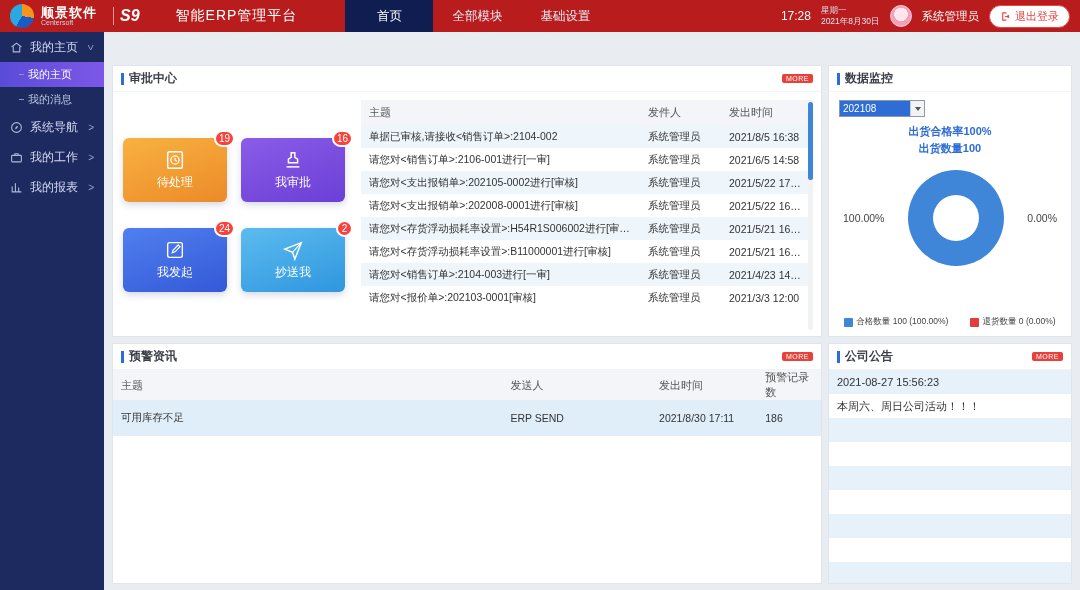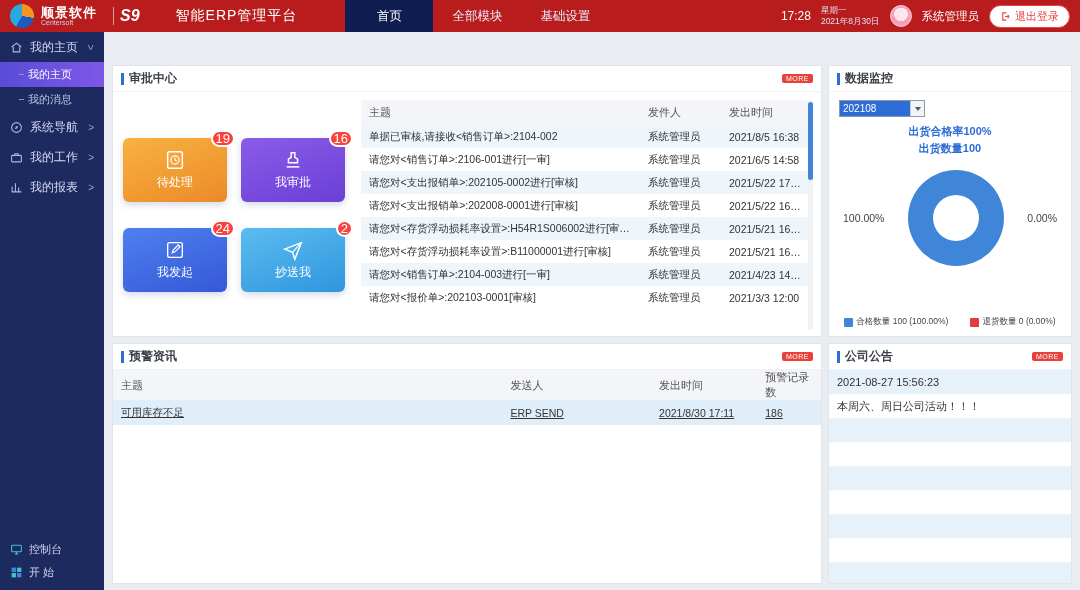--- a/index.html
+++ b/index.html
@@ -56,21 +56,21 @@
   .approval-body { flex:1; display:flex; padding:8px 10px 6px 10px; gap:16px; }
   .tiles { width:222px; display:grid; grid-template-columns:104px 104px; gap:26px 14px; align-content:center; }
   .tile { height:64px; border-radius:6px; color:#fff; position:relative; display:flex; flex-direction:column;
     align-items:center; justify-content:center; gap:3px; cursor:pointer; box-shadow:0 3px 7px rgba(30,50,120,.18); }
   .tile-orange { background:linear-gradient(160deg,#f8b240,#ec8a28); }
   .tile-purple { background:linear-gradient(160deg,#8a5ce8,#6b3fd6); }
   .tile-blue   { background:linear-gradient(160deg,#4f80ee,#3558d8); }
   .tile-cyan   { background:linear-gradient(160deg,#5cbcf0,#2f96de); }
   .tile-label { font-size:12px; }
   .badge { position:absolute; top:-8px; right:-8px; min-width:17px; height:17px; border-radius:9px; background:#f8423c;
-    color:#fff; font-size:13px; display:flex; align-items:center; justify-content:center; padding:0 3px; border:2px solid #fff; }
+    color:#fff; font-size:10px; display:flex; align-items:center; justify-content:center; padding:0 3px; border:2px solid #fff; }
 
   .approval-table { flex:1; position:relative; }
   table { width:100%; border-collapse:collapse; table-layout:fixed; }
   th { background:#f3f5f8; color:#555; font-weight:normal; text-align:left; height:25px; padding:0 8px; font-size:11px; }
   td { height:23px; padding:0 8px; font-size:10.5px; color:#333; white-space:nowrap; overflow:hidden; text-overflow:ellipsis; }
   .approval-table tbody tr:nth-child(odd) { background:#eef5fb; }
   .approval-table tbody tr.selected { background:#d2e6f5; }
   .scroll-track { position:absolute; top:0; right:-2px; bottom:0; width:5px; background:#f1f2f4; border-radius:3px; }
   .scroll-thumb { position:absolute; top:2px; left:0; width:5px; height:78px; background:#3f86d8; border-radius:3px; cursor:pointer; }
 
@@ -84,21 +84,21 @@
   .donut-row { display:flex; align-items:center; justify-content:space-between; margin-top:14px; padding:0 4px; }
   .donut-label { font-size:10.5px; color:#444; }
   .donut { width:96px; height:96px; border-radius:50%; position:relative; }
   .donut::after { content:""; position:absolute; left:50%; top:50%; width:46px; height:46px; margin:-23px 0 0 -23px; border-radius:50%; background:#fff; }
   .chart-legend { position:absolute; left:0; right:0; bottom:8px; display:flex; justify-content:center; gap:22px; font-size:8.5px; color:#444; }
   .legend-item { display:flex; align-items:center; gap:3px; cursor:pointer; }
   .legend-swatch { width:9px; height:9px; border-radius:1px; }
 
   
   .warning-table tbody tr { background:#e0eef9; }
-  .warning-table td { height:25px;text-decoration:underline; }
+  .warning-table td { height:36px; }
 
   
   .ann-list { flex:1; display:flex; flex-direction:column; }
   .ann-row { height:24px; min-height:24px; display:flex; align-items:center; padding:0 8px; font-size:11px; color:#333; }
   .ann-row:nth-child(odd) { background:#e7f1fa; }
 </style>
 </head>
 <body>
 
 <header class="topbar">
@@ -168,38 +168,20 @@
       <span class="chev">&gt;</span>
     </div>
     <div class="side-item">
       <svg width="13" height="13" viewBox="0 0 24 24">
           <path d="M4 20V10M10 20V4M16 20v-8M21 20H3" fill="none" stroke="#aeb9dd" stroke-width="2"></path>
         </svg>
       <span>我的报表</span>
       <span class="chev">&gt;</span>
     </div>
 
-    <div class="side-foot">
-      <div class="side-foot-item">
-        <svg width="13" height="13" viewBox="0 0 24 24">
-            <rect x="3" y="4" width="18" height="12" rx="1.5" fill="none" stroke="#3fc0cf" stroke-width="2"></rect>
-            <path d="M9 20h6M12 16v4" stroke="#3fc0cf" stroke-width="2"></path>
-          </svg>
-        <span>控制台</span>
-      </div>
-      <div class="side-foot-item">
-        <svg width="13" height="13" viewBox="0 0 24 24">
-            <rect x="3" y="3" width="8" height="8" fill="#3f86d8"></rect>
-            <rect x="13" y="3" width="8" height="8" fill="#3fc0cf"></rect>
-            <rect x="3" y="13" width="8" height="8" fill="#3fc0cf"></rect>
-            <rect x="13" y="13" width="8" height="8" fill="#3f86d8"></rect>
-          </svg>
-        <span>开 始</span>
-      </div>
-    </div>
   </aside>
 
   <main class="content">
 
     <section class="panel">
       <div class="panel-head">
         <span class="panel-title">审批中心</span>
         <span class="more-btn">MORE</span>
       </div>
       <div class="approval-body">

